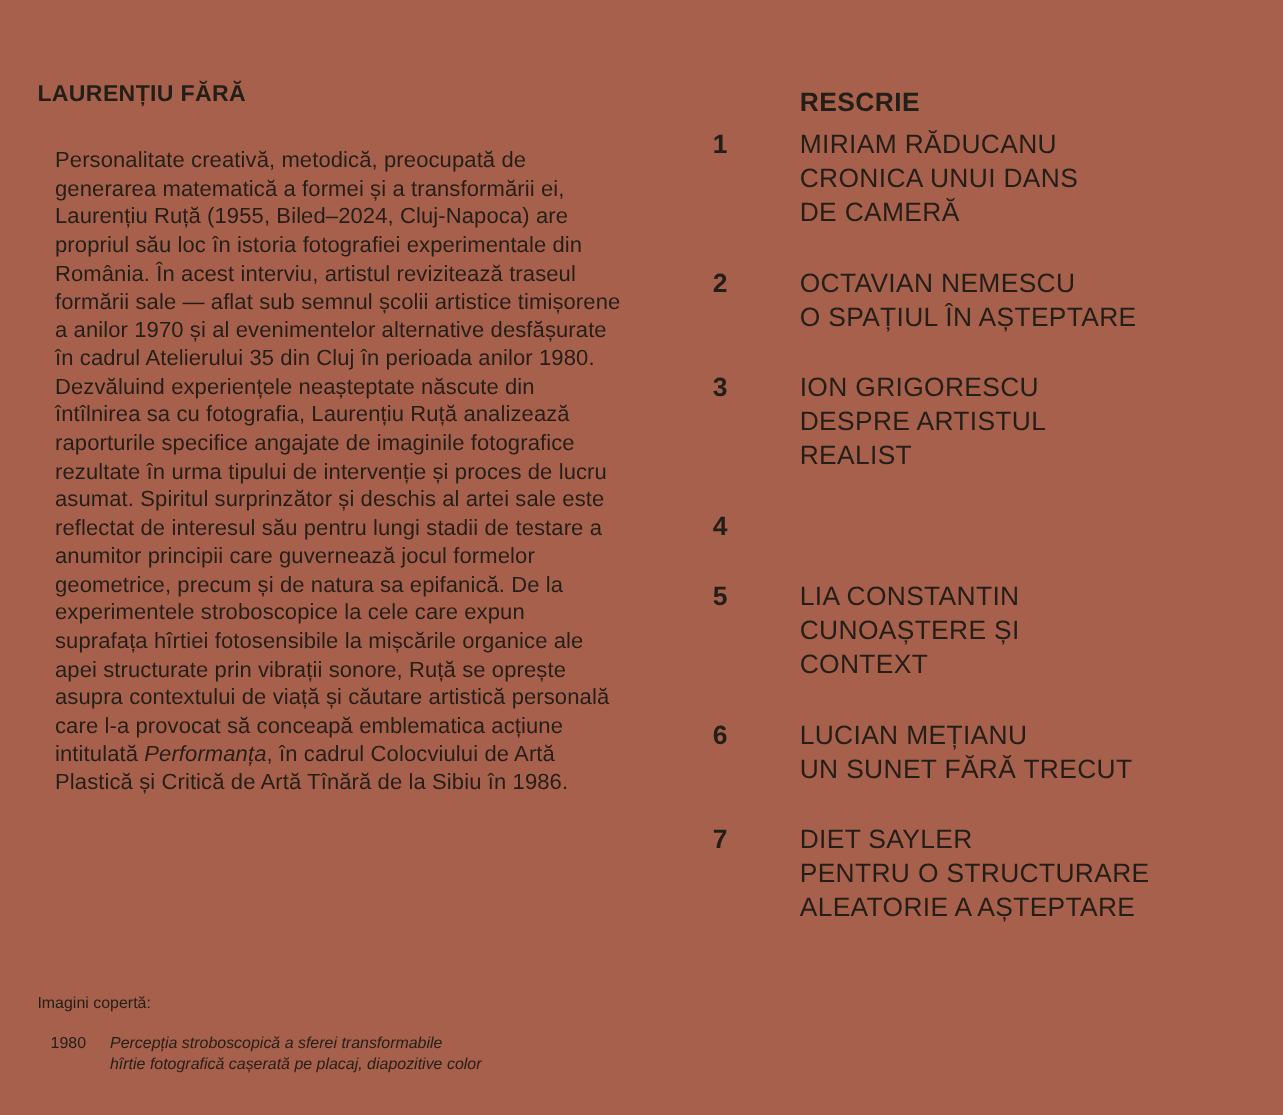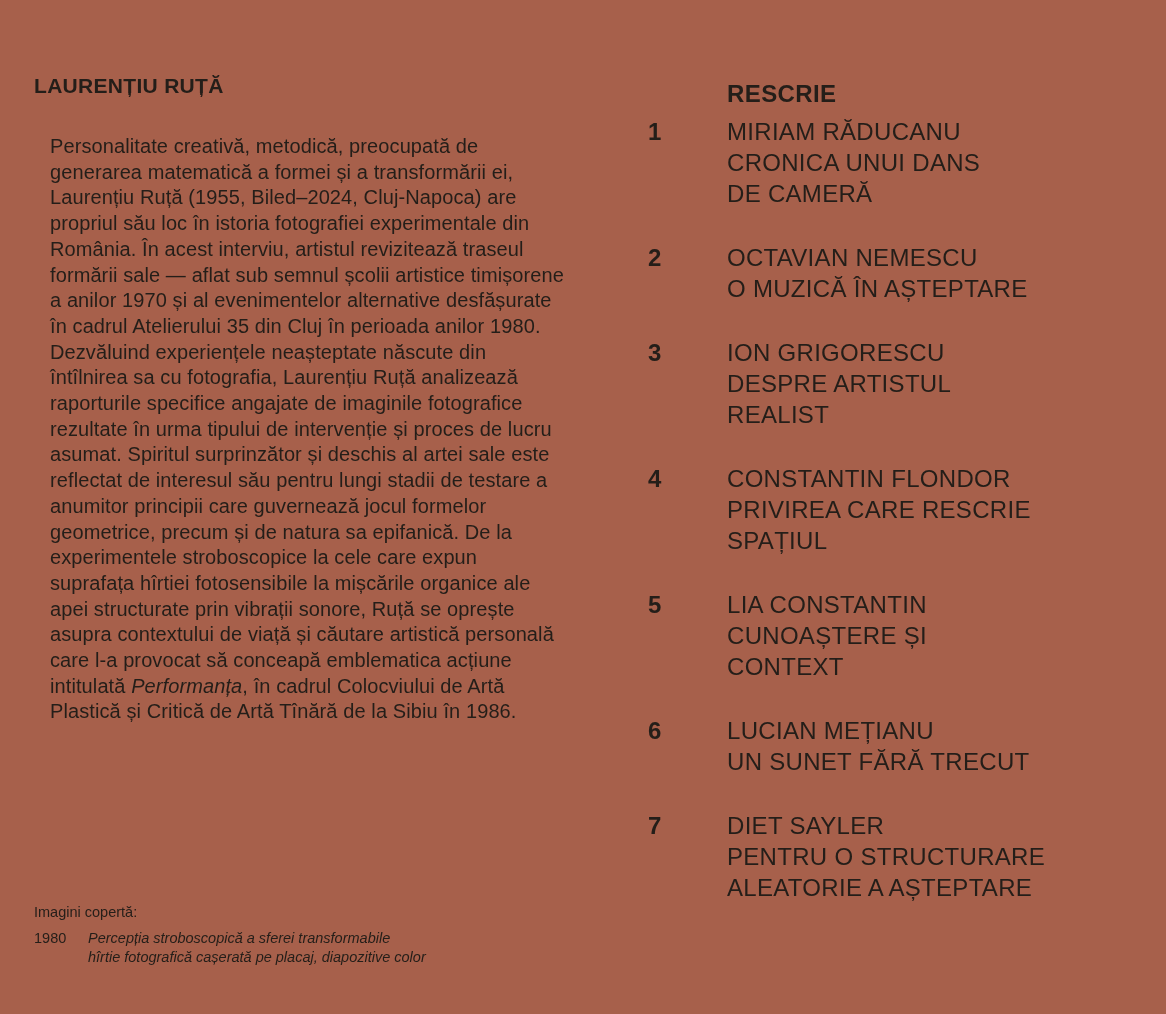--- a/index.html
+++ b/index.html
@@ -44,29 +44,30 @@
   }
 
   .credits {
     position: absolute;
     left: 34px;
     top: 903px;
     font-size: 14.5px;
     line-height: 19px;
   }
   .credits-label {
-    margin-bottom: 7px;
+    margin-bottom: 18px;
   }
   .credits-row {
     display: flex;
     align-items: flex-start;
   }
   .credits-year {
     width: 54px;
     flex: 0 0 54px;
+    margin-left: 12px;
   }
   .credits-work {
     width: 400px;
   }
   .work-title {
     font-style: italic;
     display: block;
   }
   .work-medium {
     display: block;
@@ -107,21 +108,21 @@
     line-height: 31px;
     letter-spacing: 0.3px;
     white-space: pre-line;
   }
 </style>
 </head>
 <body>
 
 <div class="page">
 
-  <h1 class="left-title">LAURENȚIU RUȚĂ</h1>
+  <h1 class="left-title">LAURENȚIU FĂRĂ</h1>
 
   <p class="body-text">
     <span>Personalitate creativă, metodică, preocupată de generarea matematică a formei și a transformării ei, Laurențiu Ruță (1955, Biled–2024, Cluj-Napoca) are propriul său loc în istoria fotografiei experimentale din România. În acest interviu, artistul revizitează traseul formării sale — aflat sub semnul școlii artistice timișorene a anilor 1970 și al evenimentelor alternative desfășurate în cadrul Atelierului 35 din Cluj în perioada anilor 1980. Dezvăluind experiențele neașteptate născute din întîlnirea sa cu fotografia, Laurențiu Ruță analizează raporturile specifice angajate de imaginile fotografice rezultate în urma tipului de intervenție și proces de lucru asumat. Spiritul surprinzător și deschis al artei sale este reflectat de interesul său pentru lungi stadii de testare a anumitor principii care guvernează jocul formelor geometrice, precum și de natura sa epifanică. De la experimentele stroboscopice la cele care expun suprafața hîrtiei fotosensibile la mișcările organice ale apei structurate prin vibrații sonore, Ruță se oprește asupra contextului de viață și căutare artistică personală care l-a provocat să conceapă emblematica acțiune intitulată </span><span class="italic">Performanța</span><span>, în cadrul Colocviului de Artă Plastică și Critică de Artă Tînără de la Sibiu în 1986.</span>
   </p>
 
   <div class="credits">
     <div class="credits-label">Imagini copertă:</div>
     <div class="credits-row">
       <div class="credits-year">1980</div>
       <div class="credits-work">
@@ -138,35 +139,32 @@
     <div class="toc-item">
       <div class="toc-num">1</div>
       <div class="toc-title">MIRIAM RĂDUCANU
 CRONICA UNUI DANS
 DE CAMERĂ</div>
     </div>
 
     <div class="toc-item">
       <div class="toc-num">2</div>
       <div class="toc-title">OCTAVIAN NEMESCU
-O MUZICĂ ÎN AȘTEPTARE</div>
+O SPAȚIUL ÎN AȘTEPTARE</div>
     </div>
 
     <div class="toc-item">
       <div class="toc-num">3</div>
       <div class="toc-title">ION GRIGORESCU
 DESPRE ARTISTUL
 REALIST</div>
     </div>
 
     <div class="toc-item">
       <div class="toc-num">4</div>
-      <div class="toc-title">CONSTANTIN FLONDOR
-PRIVIREA CARE RESCRIE
-SPAȚIUL</div>
     </div>
 
     <div class="toc-item">
       <div class="toc-num">5</div>
       <div class="toc-title">LIA CONSTANTIN
 CUNOAȘTERE ȘI
 CONTEXT</div>
     </div>
 
     <div class="toc-item">

